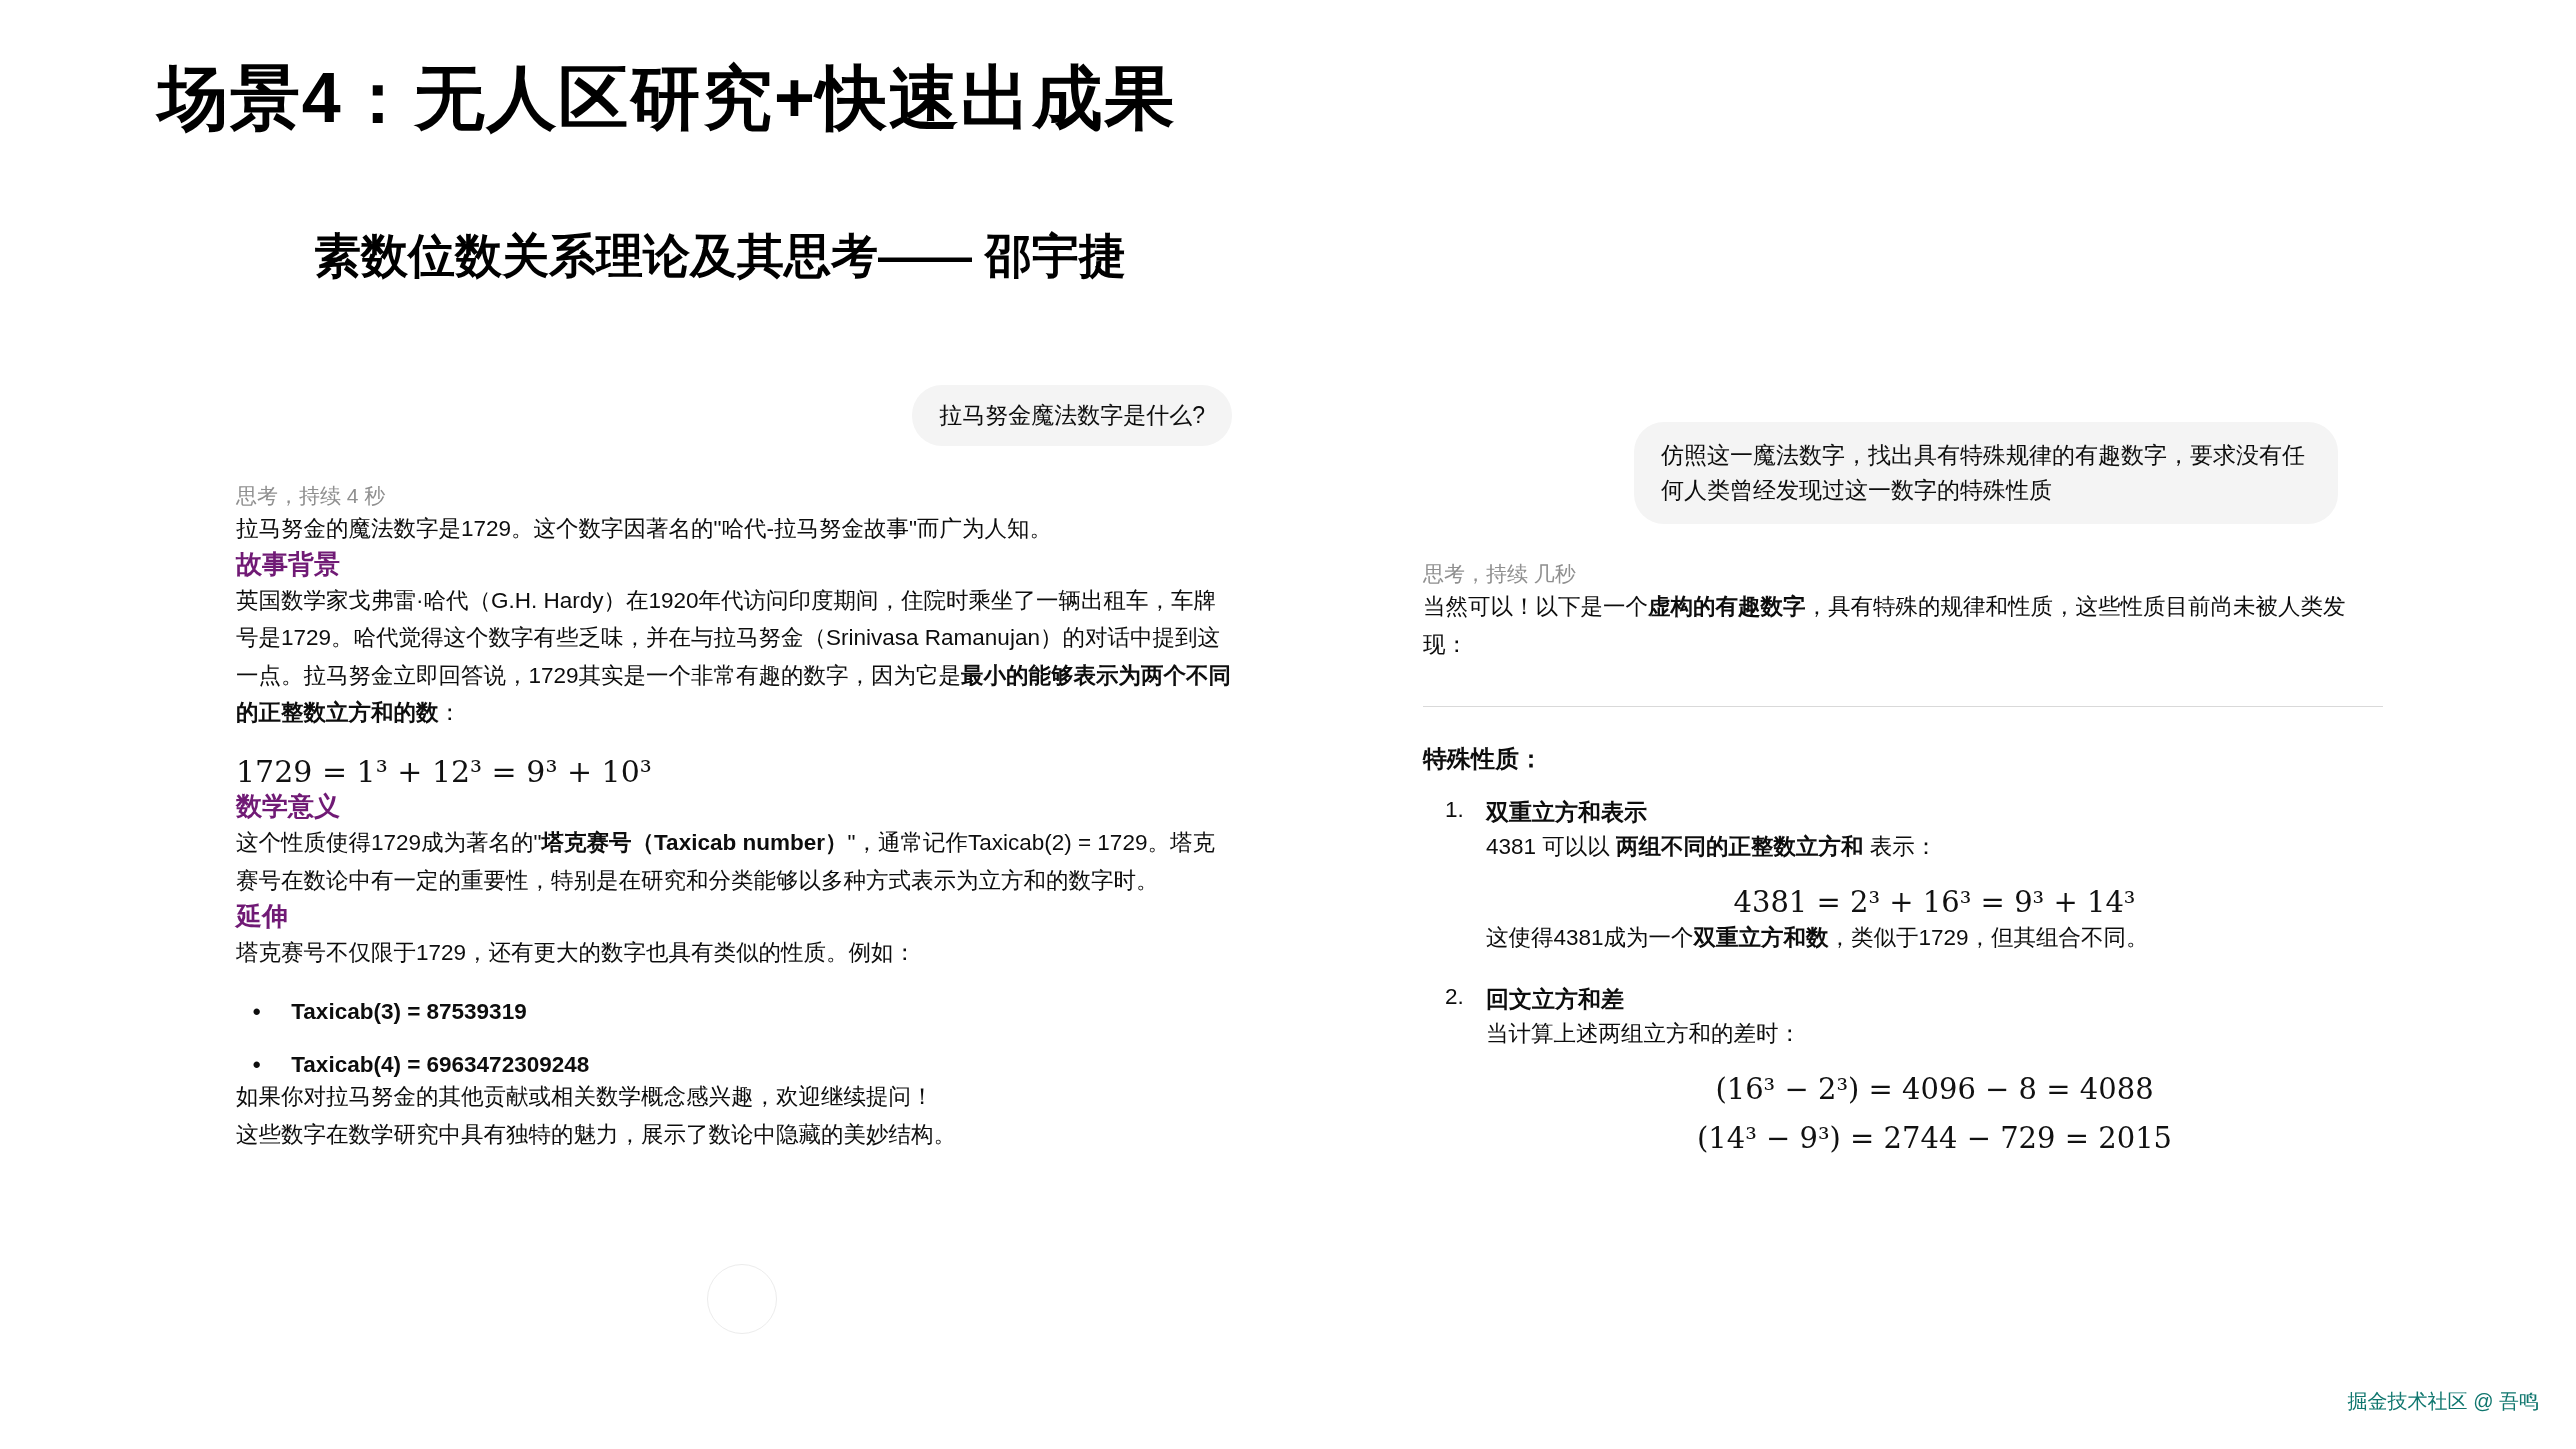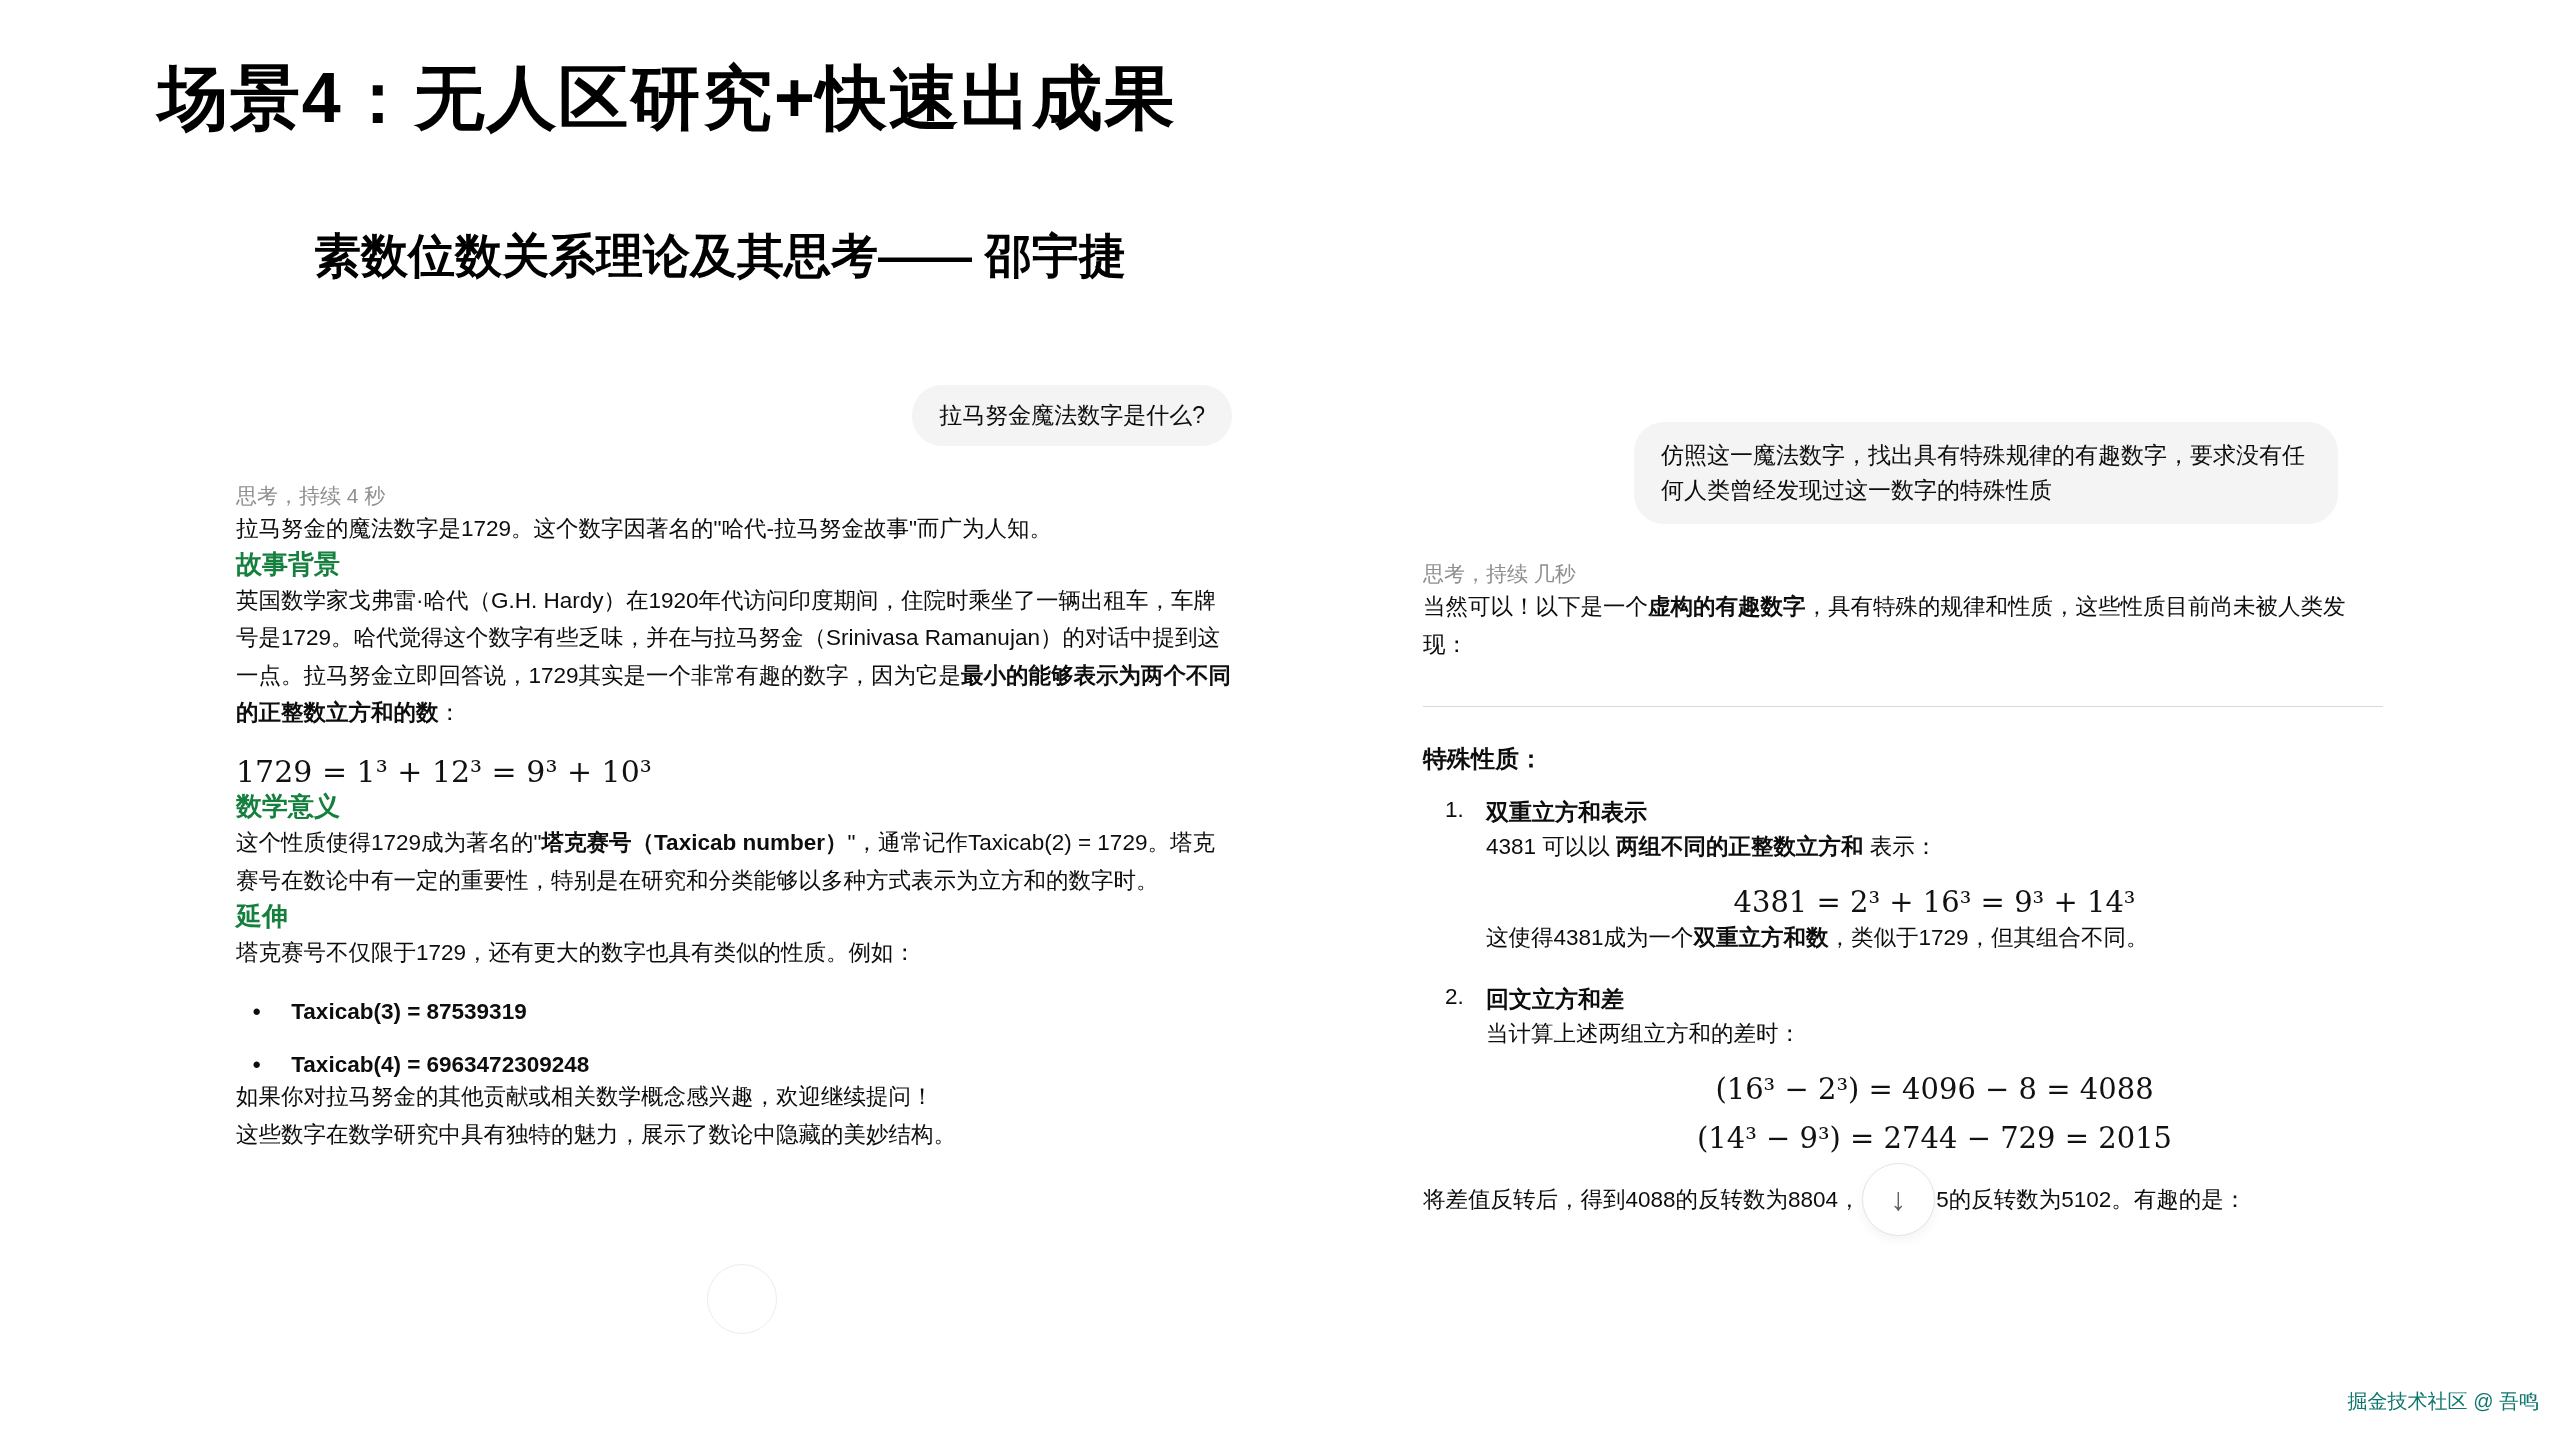--- a/index.html
+++ b/index.html
@@ -26,21 +26,21 @@
   .bubble {
     background:#f4f4f4; border-radius:30px; color:#0d0d0d;
     font-size:23px; line-height:1.5; padding:13px 27px;
   }
   .chat-col.right .bubble { max-width:650px; margin-right:45px; padding:15.5px 27px; line-height:1.55; }
 
   .thinking { color:#8f8f8f; font-size:21px; margin-top:36px; }
 
   p.body { margin:0; font-size:22.5px; line-height:1.66; color:#0d0d0d; }
   .mt-intro   { margin-top:31px; }
-  h3.sec { margin:0; font-size:26px; font-weight:bold; color:#15803d; }
+  h3.sec { margin:0; font-size:26px; font-weight:bold; color:#701a75; }
 
   .formula {
     font-family:"DejaVu Serif", serif; font-size:30px; color:#111;
     margin:0;
   }
   .formula.center { text-align:center; }
 
   b, .bold { font-weight:bold; }
 
   
@@ -169,25 +169,18 @@
         <span class="num">2.</span>
         <div class="li-body">
           <div class="li-title">回文立方和差</div>
           <p class="body li-line">当计算上述两组立方和的差时：</p>
           <div class="formula center li-formula">(16³ − 2³) = 4096 − 8 = 4088</div>
           <div class="formula center li-formula">(14³ − 9³) = 2744 − 729 = 2015</div>
         </div>
       </li>
     </ol>
 
-    <div class="bottom-row">
-      <span>将差值反转后，得到4088的反转数为8804，</span>
-      <div class="scroll-btn">
-          <span>↓</span>
-        </div>
-      <span>5的反转数为5102。有趣的是：</span>
-    </div>
   </div>
 
   <div class="watermark">掘金技术社区 @ 吾鸣</div>
 
 </div>
 
 
 </body></html>

